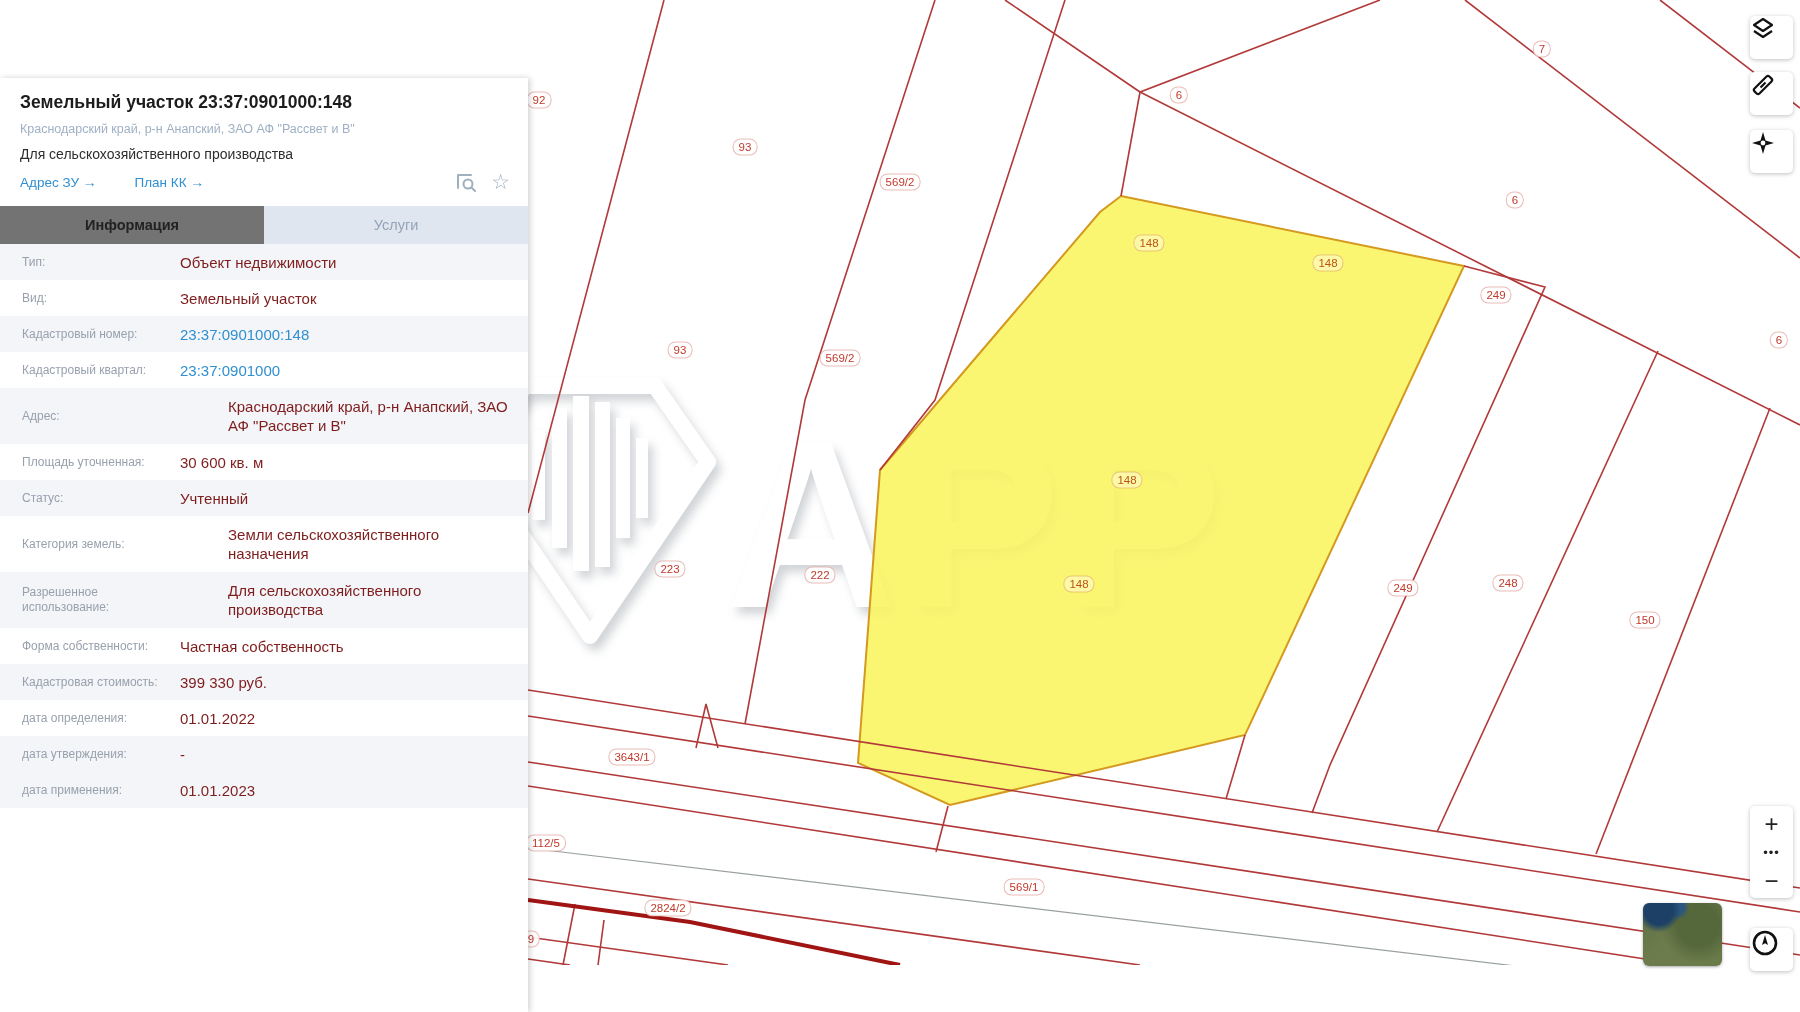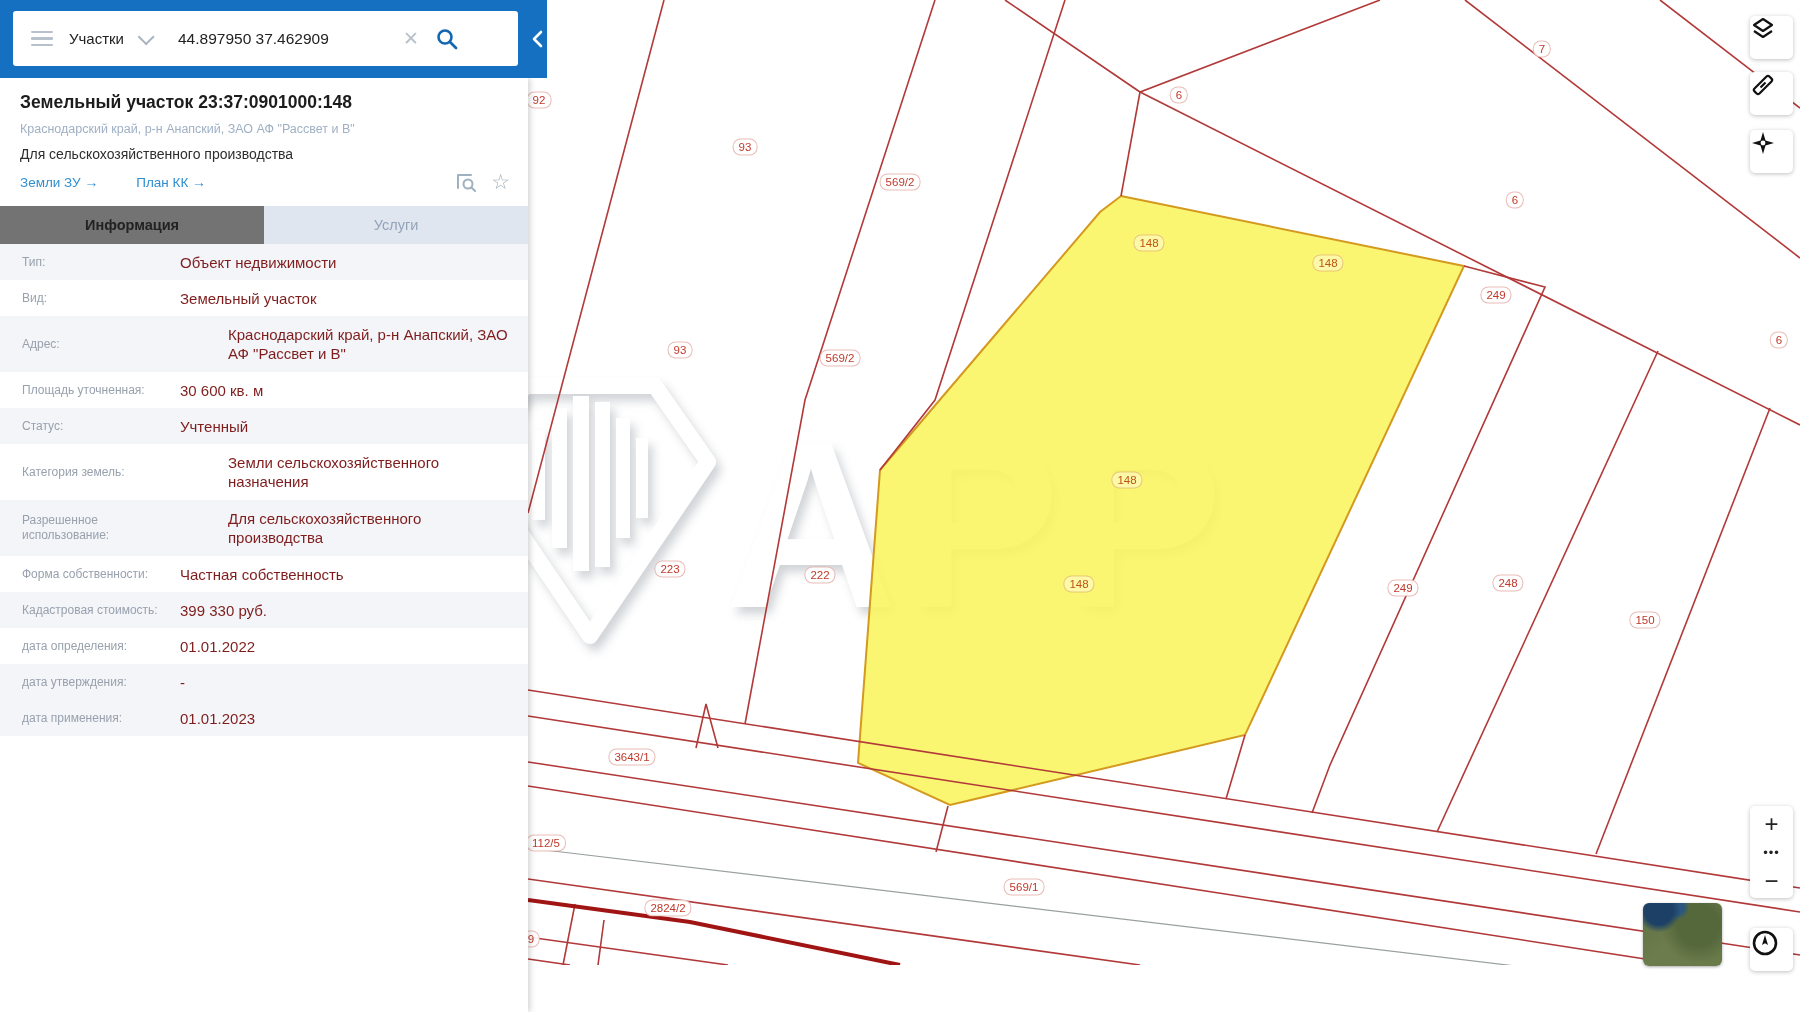--- a/index.html
+++ b/index.html
@@ -194,54 +194,28 @@
     <button class="map-btn" style="left:1750px;top:928px;">
       <svg width="30" height="30" viewBox="0 0 30 30">
         <circle cx="15" cy="15" r="11" fill="none" stroke="#111" stroke-width="2.6"></circle>
         <path d="M15 7 L18 17 L15 15.2 L12 17 Z" fill="#111"></path>
       </svg>
     </button>
 
     <div id="mini-map"></div>
   </div>
 
-  <div id="topbar">
-    <div id="searchbox">
-      <div id="hamburger">
-          <div></div>
-          <div></div>
-          <div></div>
-        </div>
-      <div id="cat-select">
-        <span class="cat-label">Участки</span>
-        <span class="chev-down"></span>
-      </div>
-      <input id="search-input" value="44.897950 37.462909" style="">
-      <span id="clear-btn">✕</span>
-      <span id="search-btn">
-        <svg width="24" height="24" viewBox="0 0 24 24">
-          <circle cx="10" cy="10" r="6.5" fill="none" stroke="#1566b0" stroke-width="2.6"></circle>
-          <path d="M15 15 L21 21" stroke="#1566b0" stroke-width="2.8" stroke-linecap="round"></path>
-        </svg>
-      </span>
-    </div>
-    <div id="collapse-btn">
-      <svg width="11" height="18" viewBox="0 0 11 18">
-        <path d="M9 2 L2 9 L9 16" fill="none" stroke="#ffffff" stroke-width="2.6" stroke-linecap="round" stroke-linejoin="round"></path>
-      </svg>
-    </div>
-  </div>
 
   <div id="sidebar">
     <div id="panel-head">
       <div id="panel-title">Земельный участок 23:37:0901000:148</div>
       <div id="panel-subtitle">Краснодарский край, р-н Анапский, ЗАО АФ "Рассвет и В"</div>
       <div id="panel-purpose">Для сельскохозяйственного производства</div>
       <div id="panel-links">
-        <a class="plan-link"><span>Земли ЗУ</span> <span class="arr">→</span></a>
+        <a class="plan-link"><span>Адрес ЗУ</span> <span class="arr">→</span></a>
         <a class="plan-link"><span>План КК</span> <span class="arr">→</span></a>
       </div>
       <div id="head-icons">
         <span class="hicon">
           <svg width="22" height="20" viewBox="0 0 22 20">
             <path d="M3 3 L3 16 M3 3 L16 3" fill="none" stroke="#9fb0bf" stroke-width="2" stroke-linecap="round"></path>
             <circle cx="13" cy="12" r="4.5" fill="none" stroke="#9fb0bf" stroke-width="2"></circle>
             <path d="M16.5 15.5 L20 19" stroke="#9fb0bf" stroke-width="2" stroke-linecap="round"></path>
           </svg>
         </span>
@@ -258,20 +232,28 @@
 
     <div id="rows">
         <div class="row striped">
           <span class="lbl">Тип:</span>
           <span class="val">Объект недвижимости</span>
         </div>
         <div class="row">
           <span class="lbl">Вид:</span>
           <span class="val">Земельный участок</span>
         </div>
+        <div class="row striped">
+          <span class="lbl">Кадастровый номер:</span>
+          <span class="val link">23:37:0901000:148</span>
+        </div>
+        <div class="row">
+          <span class="lbl">Кадастровый квартал:</span>
+          <span class="val link">23:37:0901000</span>
+        </div>
         <div class="row striped tall">
           <span class="lbl">Адрес:</span>
           <span class="val">Краснодарский край, р-н Анапский, ЗАО АФ "Рассвет и В"</span>
         </div>
         <div class="row">
           <span class="lbl">Площадь уточненная:</span>
           <span class="val">30 600 кв. м</span>
         </div>
         <div class="row striped">
           <span class="lbl">Статус:</span>

